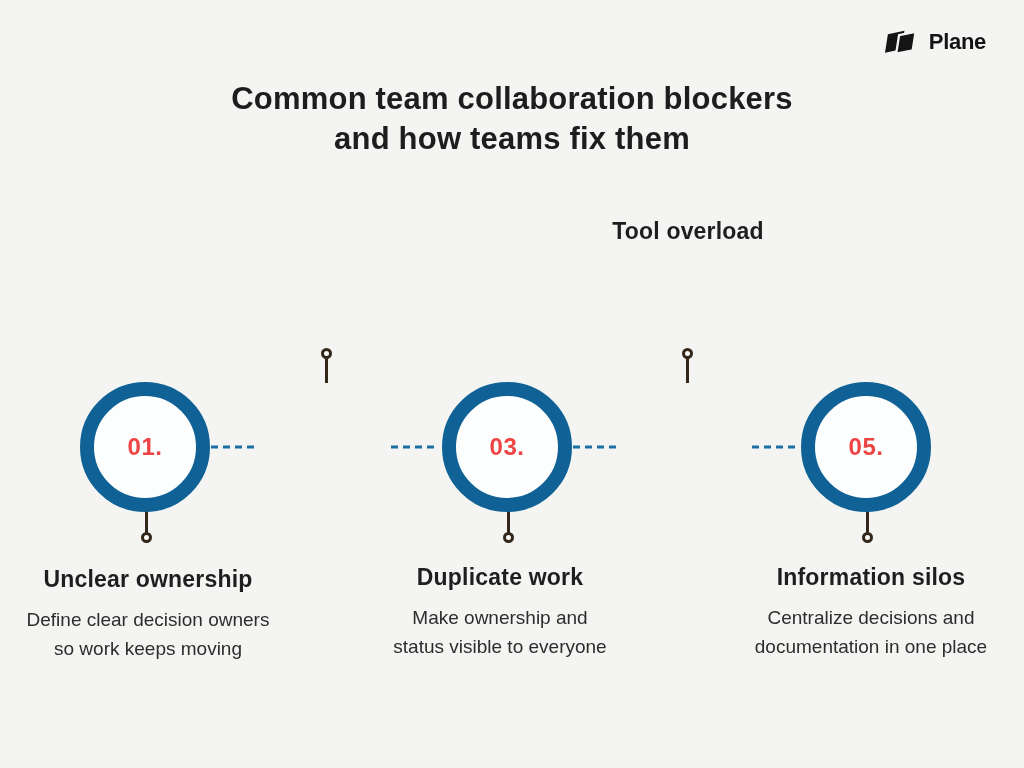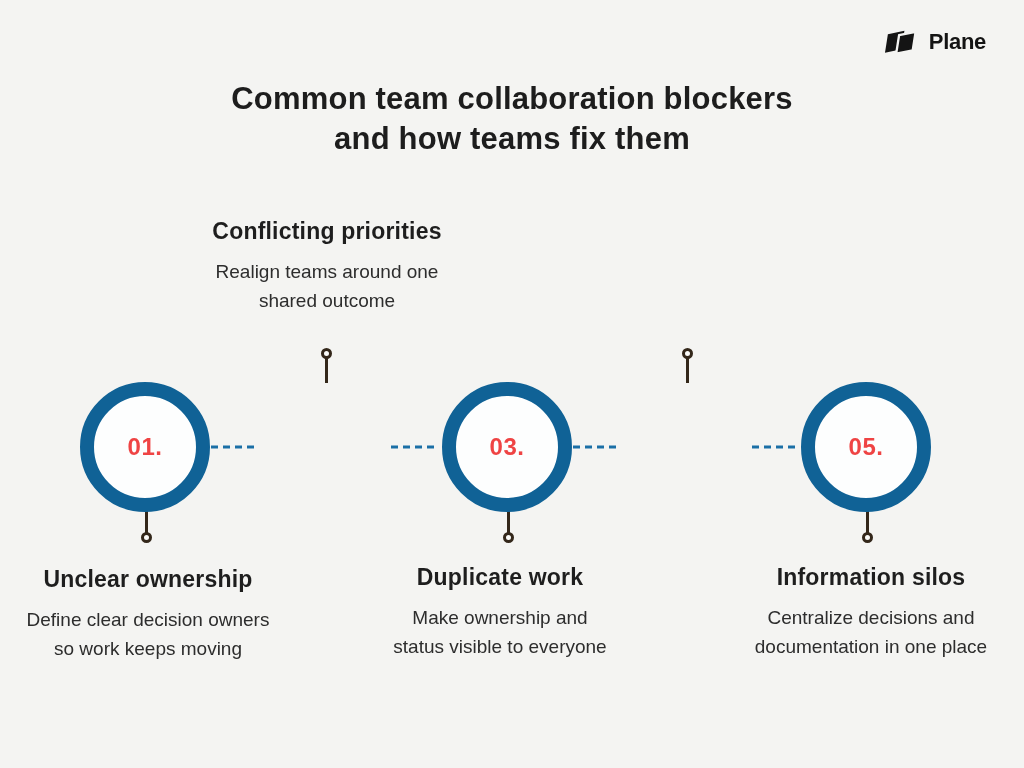--- a/index.html
+++ b/index.html
@@ -139,26 +139,22 @@
         <path d="M4 7 L21 3.5 L18 22.5 L1 26 Z" fill="#141414"></path>
         <path d="M15.5 8 L32.5 4.5 L29.5 23.5 L12.5 27 Z" fill="#141414" stroke="#f4f4f2" stroke-width="2.4"></path>
       </svg>
     </span>
     <span class="brand-name">Plane</span>
   </div>
 
   <h1 class="title">Common team collaboration blockers
 and how teams fix them</h1>
 
-  <div class="label label-2">
-    <h2>Conflicting priorities</h2>
-    <p>Realign teams around one
-shared outcome</p>
-  </div>
   <div class="label label-4">
+    <h2>Tool overload</h2>
   </div>
 
   <div class="pin pin-below pin-1">
     <span class="stem"></span>
     <span class="dot"></span>
   </div>
   <div class="pin pin-above pin-2">
     <span class="dot"></span>
     <span class="stem"></span>
   </div>

